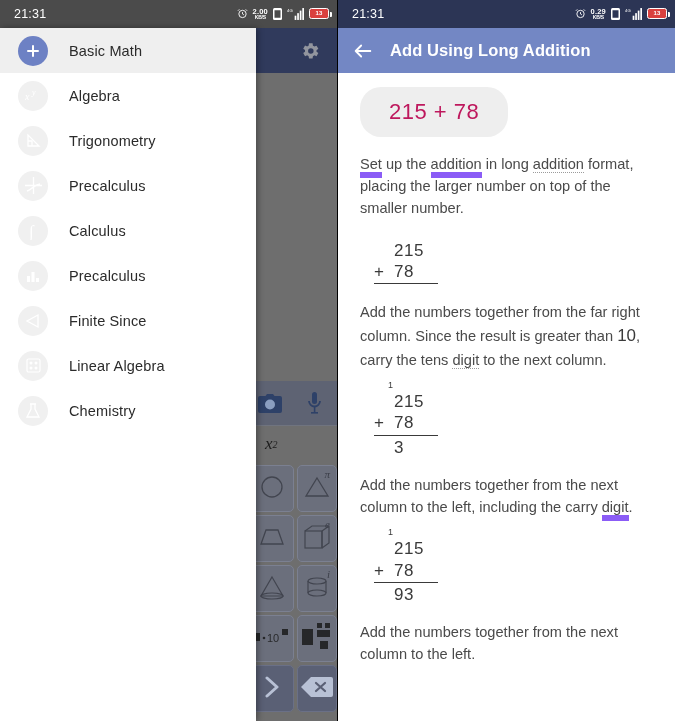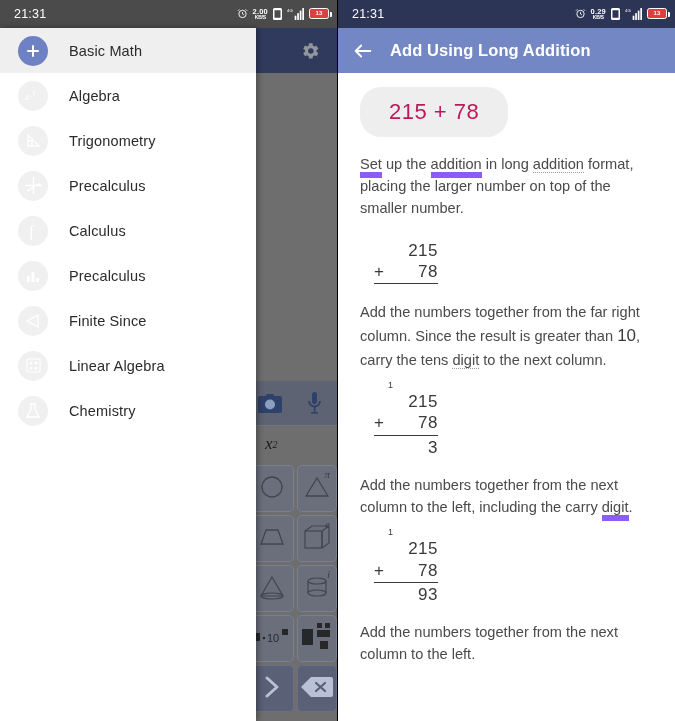--- a/index.html
+++ b/index.html
@@ -79,21 +79,21 @@
   .step p{ font-size:14.6px; line-height:1.52; color:#4a4a4a; }
   .ul-solid{ border-bottom:6px solid #8b5cf6; }
   .ul-dot{ border-bottom:1px dotted #9b9b9b; }
   .big{ font-size:17px; color:#3a3a3a; }
 
   .sum{ margin-top:9px; margin-left:14px; font-size:17px; color:#3a3a3a;
         line-height:1.25; width:64px; }
   .sum .carry{ font-size:9px; padding-left:14px; height:11px; line-height:11px; }
   .sum .row{ display:flex; }
   .sum .op{ width:20px; }
-  .sum .num{ flex:1; text-align:right; letter-spacing:.5px; }
+  .sum .num{ flex:1; letter-spacing:.5px; }
   .sum .bar{ border-top:1.6px solid #3a3a3a; margin-top:1px; padding-top:1px; }
 </style>
 </head>
 <body>
 
 <div class="screens">
 
   <div class="left">
 
     <div class="statusbar">

